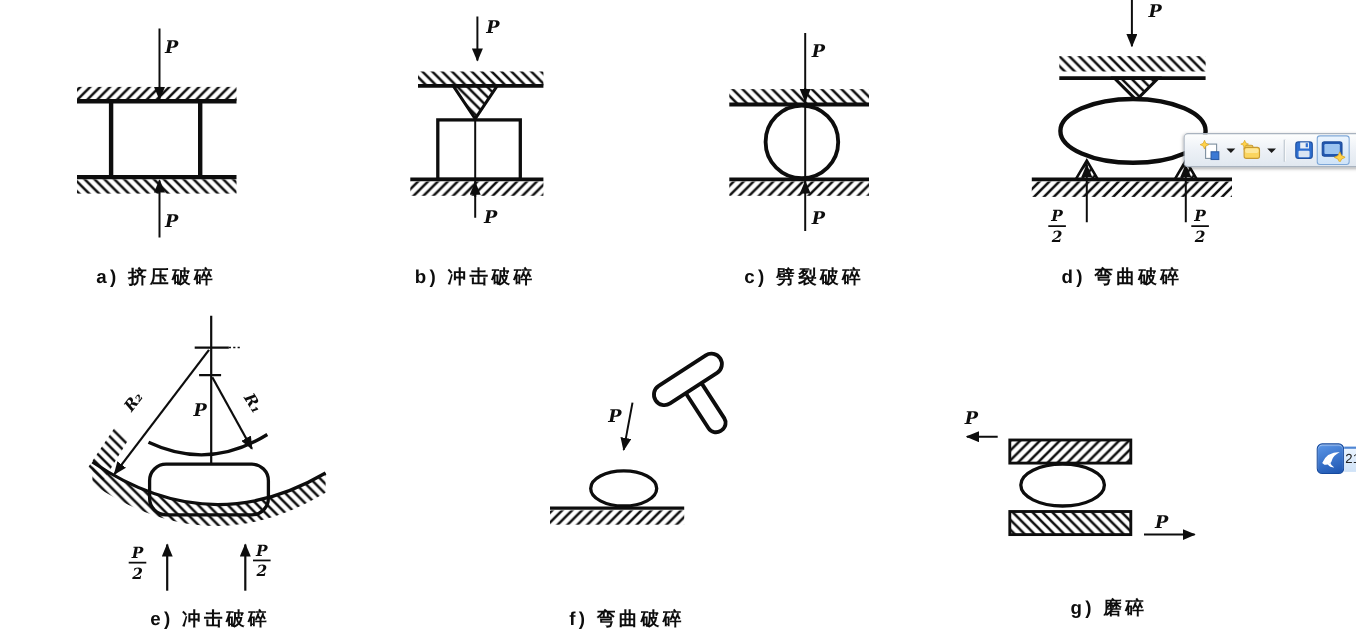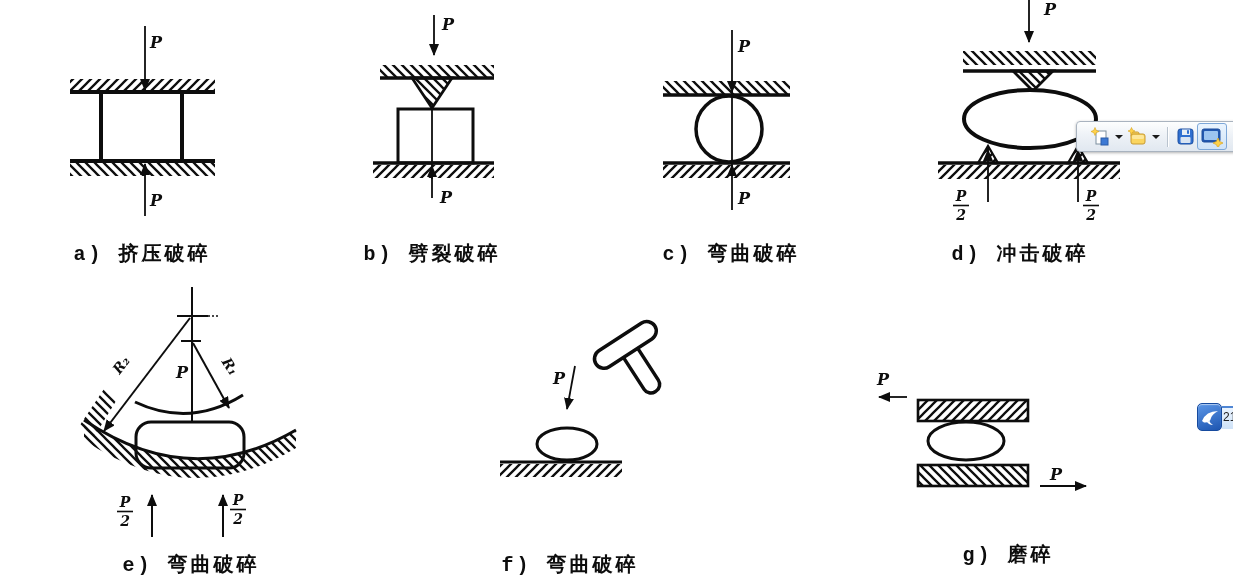--- a/index.html
+++ b/index.html
@@ -5,21 +5,21 @@
   html,body{margin:0;padding:0;}
   body{width:1233px;height:577px;overflow:hidden;background:#ffffff;position:relative;
        font-family:"Liberation Sans",sans-serif;}
   .stage{position:absolute;left:0;top:0;width:1233px;height:577px;}
   .fig{position:absolute;}
   svg text{fill:#0d0d0d;}
   .pl{font-family:"DejaVu Serif",serif;font-style:italic;font-weight:700;font-size:16px;}
   .fr{font-family:"DejaVu Serif",serif;font-style:italic;font-weight:700;font-size:14px;text-anchor:middle;}
   .rl{font-family:"DejaVu Serif",serif;font-style:italic;font-weight:700;font-size:14px;text-anchor:middle;}
   .caption{position:absolute;transform:translateX(-50%);white-space:nowrap;color:#0d0d0d;
-           font-weight:700;font-size:20px;letter-spacing:3px;font-family:Liberation Mono, monospace;}
+           font-weight:700;font-size:17px;letter-spacing:3px;font-family:Liberation Sans, sans-serif;}
   
   .toolbar{position:absolute;left:1076px;top:121px;width:170px;height:31px;z-index:30;
            display:flex;align-items:center;gap:1px;padding-left:12px;box-sizing:border-box;
            border:1px solid #a9b3bf;border-radius:4px;
            background:linear-gradient(#fdfefe,#eef2f7 45%,#e1e8f0);
            box-shadow:0 1px 3px rgba(0,0,0,.3);}
   .tb{width:22px;height:26px;display:flex;align-items:center;justify-content:center;
       background:transparent;border:none;padding:0;cursor:default;}
   .tb.dd{width:13px;}
   .caret{width:0;height:0;border-left:4px solid transparent;border-right:4px solid transparent;
@@ -76,35 +76,35 @@
   <rect x="20" y="60" width="114" height="13" fill="url(#hb)"></rect>
   <line x1="20" y1="73" x2="134" y2="73" stroke="#0d0d0d" stroke-width="3.5"></line>
   <polygon points="52,73 92,73 72,103" fill="url(#hb)" stroke="#0d0d0d" stroke-width="2.8"></polygon>
   <line x1="72" y1="103" x2="72" y2="193" stroke="#0d0d0d" stroke-width="1.8"></line>
   <rect x="38" y="104" width="75" height="54" fill="none" stroke="#0d0d0d" stroke-width="3"></rect>
   <line x1="13" y1="158" x2="134" y2="158" stroke="#0d0d0d" stroke-width="3.5"></line>
   <rect x="13" y="160" width="121" height="13" fill="url(#hf)"></rect>
   <line x1="72" y1="174" x2="72" y2="161" stroke="#0d0d0d" stroke-width="1.8" marker-end="url(#arr)"></line>
   <text class="pl" x="80" y="198">P</text>
 </svg>
-<div class="caption" style="left:432px;top:240px">b) 劈裂破碎</div>
+<div class="caption" style="left:432px;top:240px">b) 冲击破碎</div>
 
 <svg class="fig" style="left:650px;top:20px" width="160" height="200">
   <line x1="82" y1="10" x2="82" y2="190" stroke="#0d0d0d" stroke-width="1.8"></line>
   <text class="pl" x="88" y="32">P</text>
   <line x1="82" y1="60" x2="82" y2="72" stroke="#0d0d0d" stroke-width="1.8" marker-end="url(#arr)"></line>
   <rect x="13" y="61" width="127" height="13" fill="url(#hb)"></rect>
   <line x1="13" y1="75" x2="140" y2="75" stroke="#0d0d0d" stroke-width="3.5"></line>
   <circle cx="79" cy="109" r="33" fill="none" stroke="#0d0d0d" stroke-width="3.5"></circle>
   <line x1="13" y1="143" x2="140" y2="143" stroke="#0d0d0d" stroke-width="3.5"></line>
   <rect x="13" y="145" width="127" height="13" fill="url(#hf)"></rect>
   <line x1="82" y1="156" x2="82" y2="145" stroke="#0d0d0d" stroke-width="1.8" marker-end="url(#arr)"></line>
   <text class="pl" x="88" y="184">P</text>
 </svg>
-<div class="caption" style="left:731px;top:240px">c) 弯曲破碎</div>
+<div class="caption" style="left:731px;top:240px">c) 劈裂破碎</div>
 
 <svg class="fig" style="left:930px;top:0px" width="205" height="230">
   <line x1="99" y1="0" x2="99" y2="42" stroke="#0d0d0d" stroke-width="1.8" marker-end="url(#arr)"></line>
   <text class="pl" x="114" y="15">P</text>
   <rect x="33" y="51" width="133" height="14" fill="url(#hb)"></rect>
   <line x1="33" y1="71" x2="166" y2="71" stroke="#0d0d0d" stroke-width="3.5"></line>
   <polygon points="83,71 123,71 103,91" fill="url(#hb)" stroke="#0d0d0d" stroke-width="2.8"></polygon>
   <ellipse cx="100" cy="119" rx="66" ry="29" fill="#ffffff" stroke="#0d0d0d" stroke-width="4"></ellipse>
   <line x1="8" y1="163" x2="190" y2="163" stroke="#0d0d0d" stroke-width="3.5"></line>
   <rect x="8" y="165" width="182" height="14" fill="url(#hf)"></rect>
@@ -112,21 +112,21 @@
   <polygon points="138,163 158,163 148,146" fill="url(#hf)" stroke="#0d0d0d" stroke-width="2.3"></polygon>
   <line x1="58" y1="202" x2="58" y2="150" stroke="#0d0d0d" stroke-width="1.8" marker-end="url(#arr)"></line>
   <line x1="148" y1="202" x2="148" y2="150" stroke="#0d0d0d" stroke-width="1.8" marker-end="url(#arr)"></line>
   <text class="fr" x="31" y="201">P</text>
   <line x1="23" y1="205.5" x2="39" y2="205.5" stroke="#0d0d0d" stroke-width="1.6"></line>
   <text class="fr" x="31" y="220">2</text>
   <text class="fr" x="161" y="201">P</text>
   <line x1="153" y1="205.5" x2="169" y2="205.5" stroke="#0d0d0d" stroke-width="1.6"></line>
   <text class="fr" x="161" y="220">2</text>
 </svg>
-<div class="caption" style="left:1020px;top:240px">d) 冲击破碎</div>
+<div class="caption" style="left:1020px;top:240px">d) 弯曲破碎</div>
 
 <svg class="fig" style="left:60px;top:285px" width="260" height="265">
   <line x1="132" y1="2" x2="132" y2="139" stroke="#0d0d0d" stroke-width="2"></line>
   <line x1="117" y1="31" x2="148" y2="31" stroke="#0d0d0d" stroke-width="2"></line>
   <line x1="148" y1="31" x2="158" y2="31" stroke="#0d0d0d" stroke-width="1.4" stroke-dasharray="2 2"></line>
   <line x1="121" y1="56" x2="141" y2="56" stroke="#0d0d0d" stroke-width="2"></line>
   <line x1="130" y1="33" x2="44" y2="146" stroke="#0d0d0d" stroke-width="2" marker-end="url(#arr)"></line>
   <line x1="133" y1="58" x2="169" y2="123" stroke="#0d0d0d" stroke-width="2" marker-end="url(#arr)"></line>
   <text class="rl" transform="translate(65,83) rotate(-52)">R₂</text>
   <text class="rl" transform="translate(166,84) rotate(58)">R₁</text>
@@ -138,21 +138,21 @@
   <path d="M24,135 Q130,207 236,145" fill="none" stroke="#0d0d0d" stroke-width="3"></path>
   <line x1="92" y1="252" x2="92" y2="210" stroke="#0d0d0d" stroke-width="2" marker-end="url(#arr)"></line>
   <line x1="163" y1="252" x2="163" y2="210" stroke="#0d0d0d" stroke-width="2" marker-end="url(#arr)"></line>
   <text class="fr" x="65" y="222">P</text>
   <line x1="57" y1="226.5" x2="73" y2="226.5" stroke="#0d0d0d" stroke-width="1.6"></line>
   <text class="fr" x="65" y="241">2</text>
   <text class="fr" x="178" y="220">P</text>
   <line x1="170" y1="224.5" x2="186" y2="224.5" stroke="#0d0d0d" stroke-width="1.6"></line>
   <text class="fr" x="178" y="239">2</text>
 </svg>
-<div class="caption" style="left:191px;top:551px">e) 弯曲破碎</div>
+<div class="caption" style="left:191px;top:551px">e) 冲击破碎</div>
 
 <svg class="fig" style="left:490px;top:305px" width="200" height="185">
   <g transform="rotate(-33 140 47)">
     <rect x="131.5" y="42" width="17" height="52" rx="8" fill="#ffffff" stroke="#0d0d0d" stroke-width="3.5"></rect>
     <rect x="105" y="29" width="70" height="19" rx="9.5" fill="#ffffff" stroke="#0d0d0d" stroke-width="3.5"></rect>
   </g>
   <text class="pl" x="63" y="79">P</text>
   <line x1="85" y1="61" x2="77" y2="104" stroke="#0d0d0d" stroke-width="1.8" marker-end="url(#arr)"></line>
   <ellipse cx="77" cy="139" rx="30" ry="16" fill="#ffffff" stroke="#0d0d0d" stroke-width="3"></ellipse>
   <line x1="10" y1="157" x2="132" y2="157" stroke="#0d0d0d" stroke-width="3"></line>

